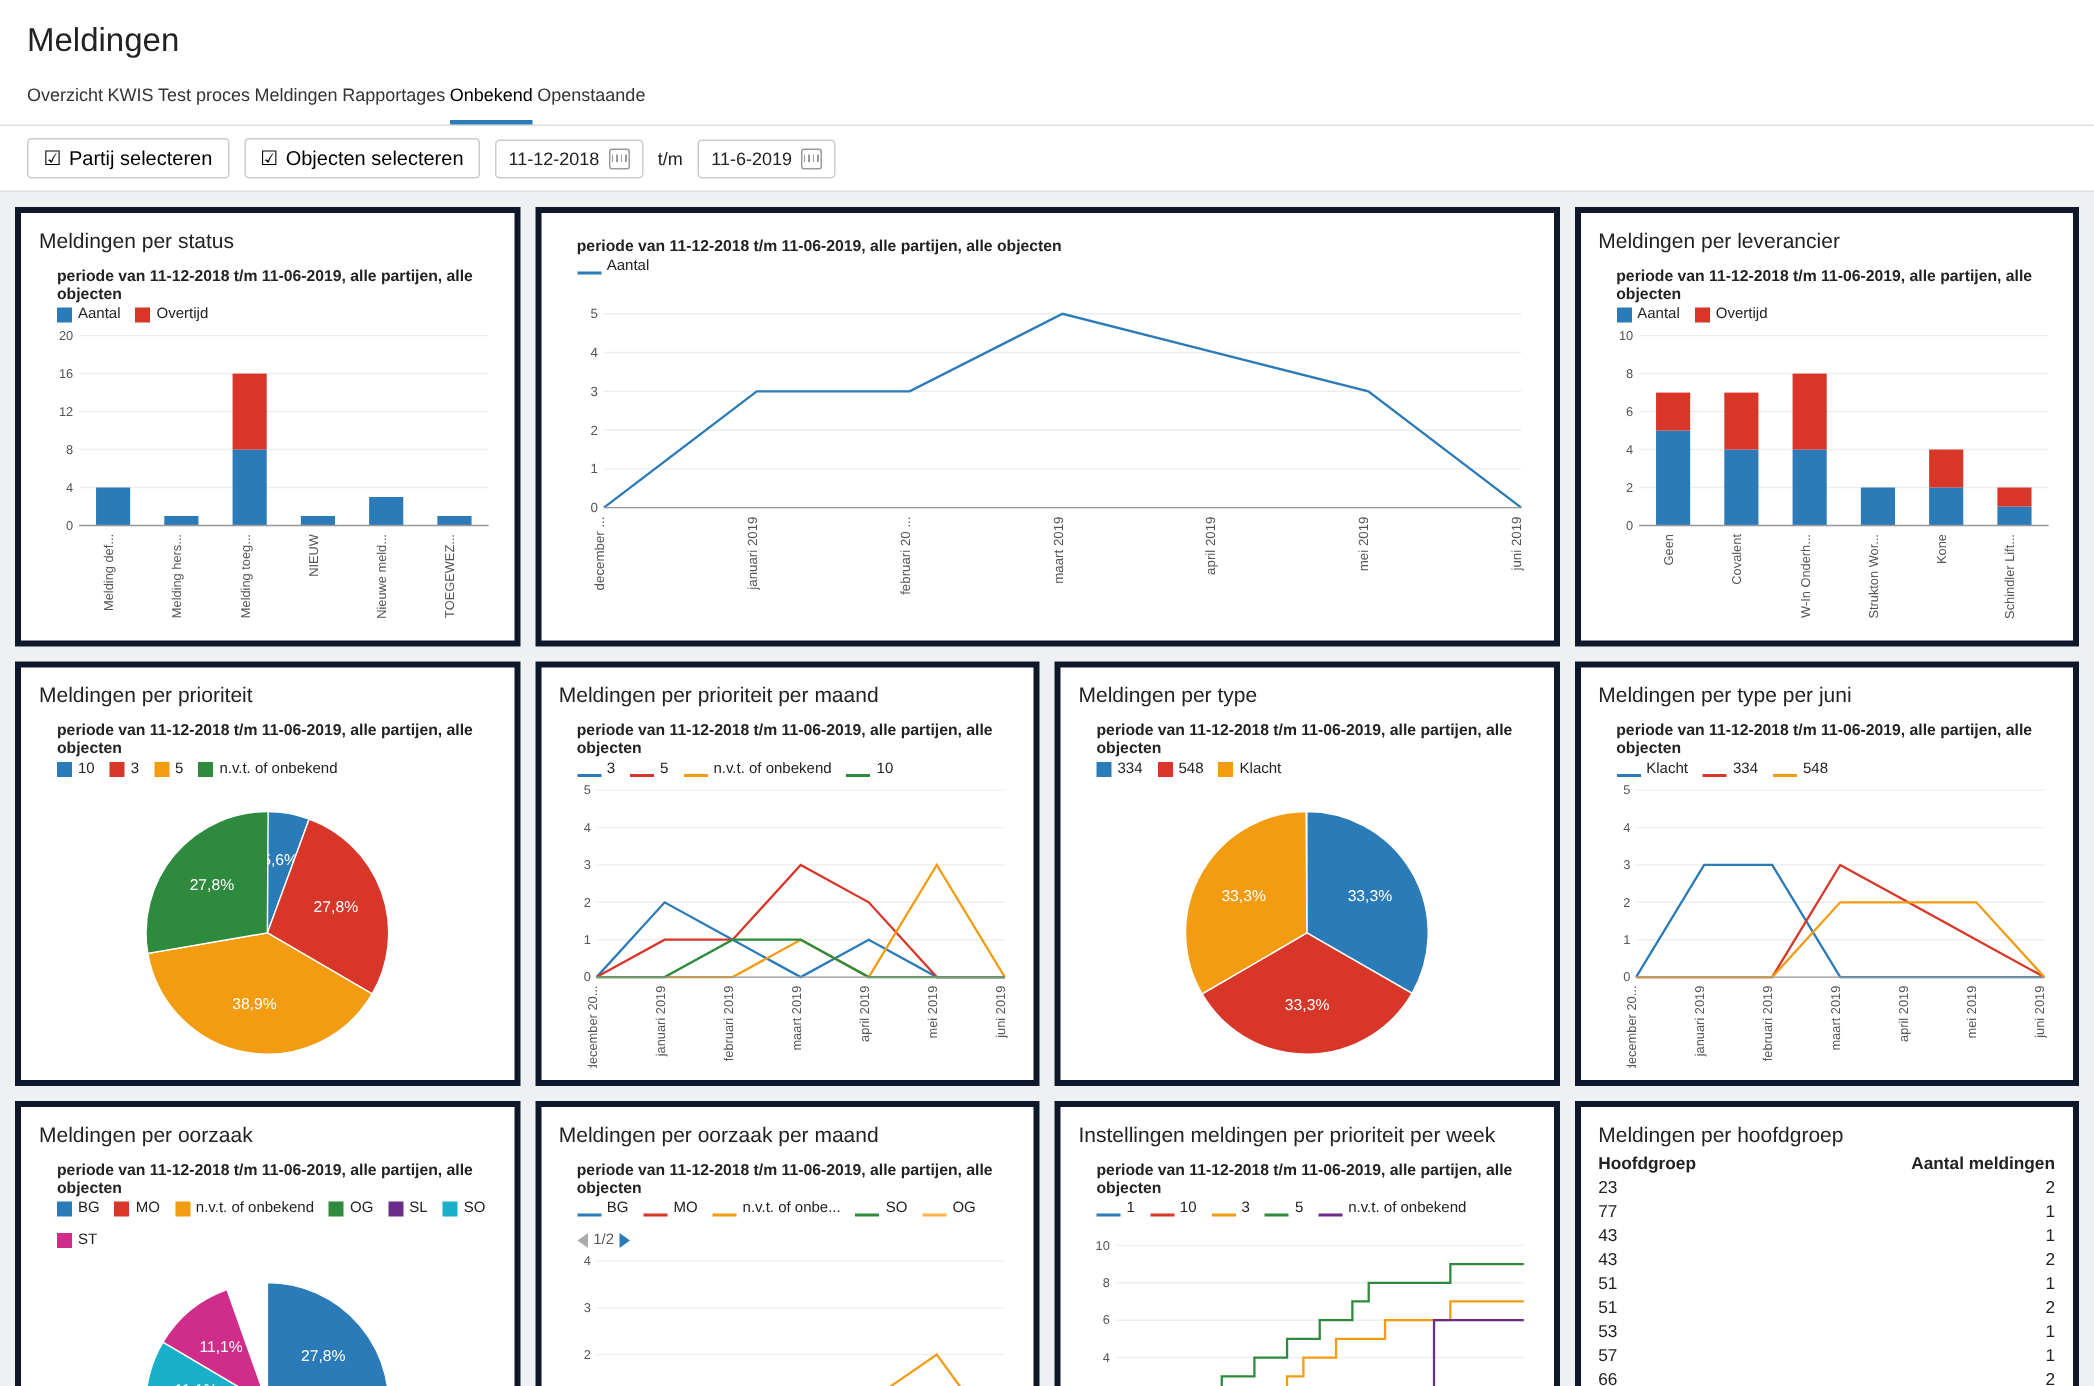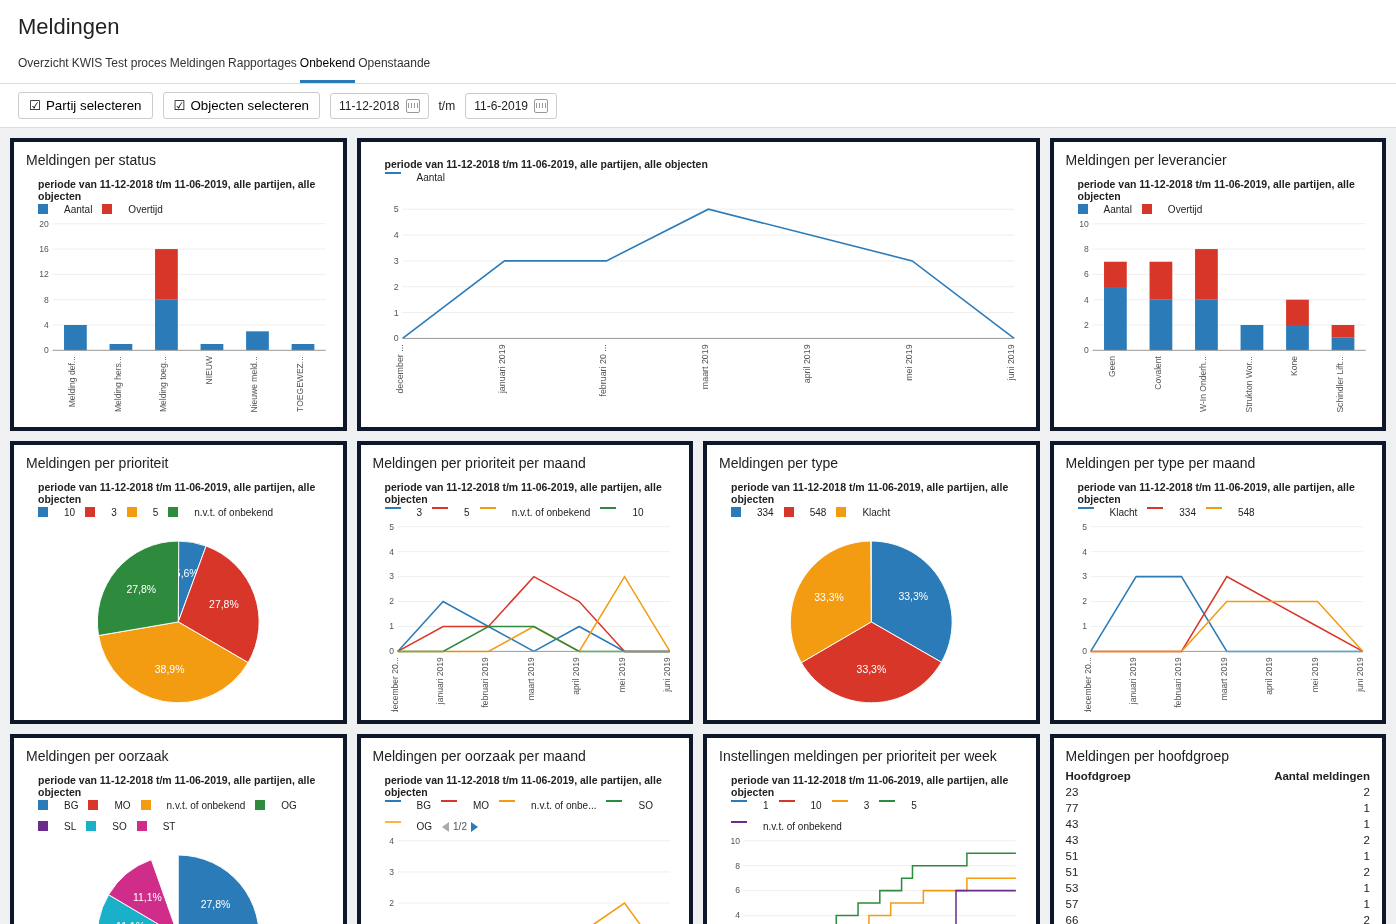--- a/index.html
+++ b/index.html
@@ -13,21 +13,21 @@
 .filter-btn{border:1px solid #ccc;border-radius:3px;background:#fff;padding:5px 10px;cursor:pointer;display:flex;align-items:center;gap:5px}
 .date-box{border:1px solid #ccc;border-radius:3px;background:#fff;padding:5px 8px;display:flex;align-items:center;gap:6px}
 .cal-icon{width:14px;height:14px;display:inline-block;border:1px solid #999;border-radius:2px;position:relative}
 .cal-icon:before{content:"";position:absolute;top:3px;left:1px;right:1px;height:5px;background:repeating-linear-gradient(90deg,#999 0 1px,transparent 1px 3px)}
 .dash{display:grid;grid-template-columns:repeat(4,1fr);gap:10px;padding:10px}
 .card{background:#fff;border:4px solid #0f172a;padding:10px 12px 8px;display:flex;flex-direction:column}
 .card.wide{grid-column:span 2}
 .card h3{font-size:14px;font-weight:400;margin-bottom:4px}
 .sub{font-size:10.5px;font-weight:bold;margin:6px 0 2px 12px}
 .legend{display:flex;flex-wrap:wrap;gap:10px;font-size:10px;margin-left:12px;margin-bottom:4px;align-items:center}
-.lg{display:flex;align-items:flex-start;gap:16px}
+.lg{display:flex;align-items:flex-end;gap:4px}
 .sw{width:10px;height:10px;display:inline-block}
 .sw.line{height:2px;width:16px}
 .chart{flex:1;position:relative}
 svg{width:100%;height:100%;display:block}
 .xlab{font-size:9px;fill:#555}
 .table{font-size:11.5px}
 .table-row{display:flex;justify-content:space-between;padding:2px 0}
 .table-header{font-weight:bold}
 .pager{display:flex;align-items:flex-end;gap:4px;font-size:10px;color:#555}
 .tri{width:0;height:0;border-top:5px solid transparent;border-bottom:5px solid transparent}
@@ -304,21 +304,21 @@
           <path d="M160 105 L160 20 A85 85 0 0 1 233.70100959898167 147.3457339538567 Z" fill="#2b7bb9" stroke="#fff" stroke-width="1"></path>
           <text x="204.14056784290398" y="82.45376210660379" text-anchor="middle" fill="#fff" font-size="11">33,3%</text>
           <path d="M160 105 L233.70100959898167 147.3457339538567 A85 85 0 0 1 86.56650953860903 147.80797213903972 Z" fill="#d9362a" stroke="#fff" stroke-width="1"></path>
           <text x="160.16022096177988" y="158.99974832529477" text-anchor="middle" fill="#fff" font-size="11">33,3%</text>
           <path d="M160 105 L86.56650953860903 147.80797213903972 A85 85 0 0 1 159.46593276292737 20.00167782722835 Z" fill="#f39c12" stroke="#fff" stroke-width="1"></path>
           <text x="115.69979276365223" y="82.73160790994726" text-anchor="middle" fill="#fff" font-size="11">33,3%</text>
         </svg>
       </div>
   </div>
   <div class="card">
-    <h3>Meldingen per type per maand</h3>
+    <h3>Meldingen per type per juni</h3>
     <div class="sub">periode van 11-12-2018 t/m 11-06-2019, alle partijen, alle objecten</div>
     <div class="legend" id="lg-type_maand">
         <span class="lg">
           <span class="sw line" style="background: rgb(43, 123, 185);"></span>
           <span>Klacht</span>
         </span>
         <span class="lg">
           <span class="sw line" style="background: rgb(217, 54, 42);"></span>
           <span>334</span>
         </span>

